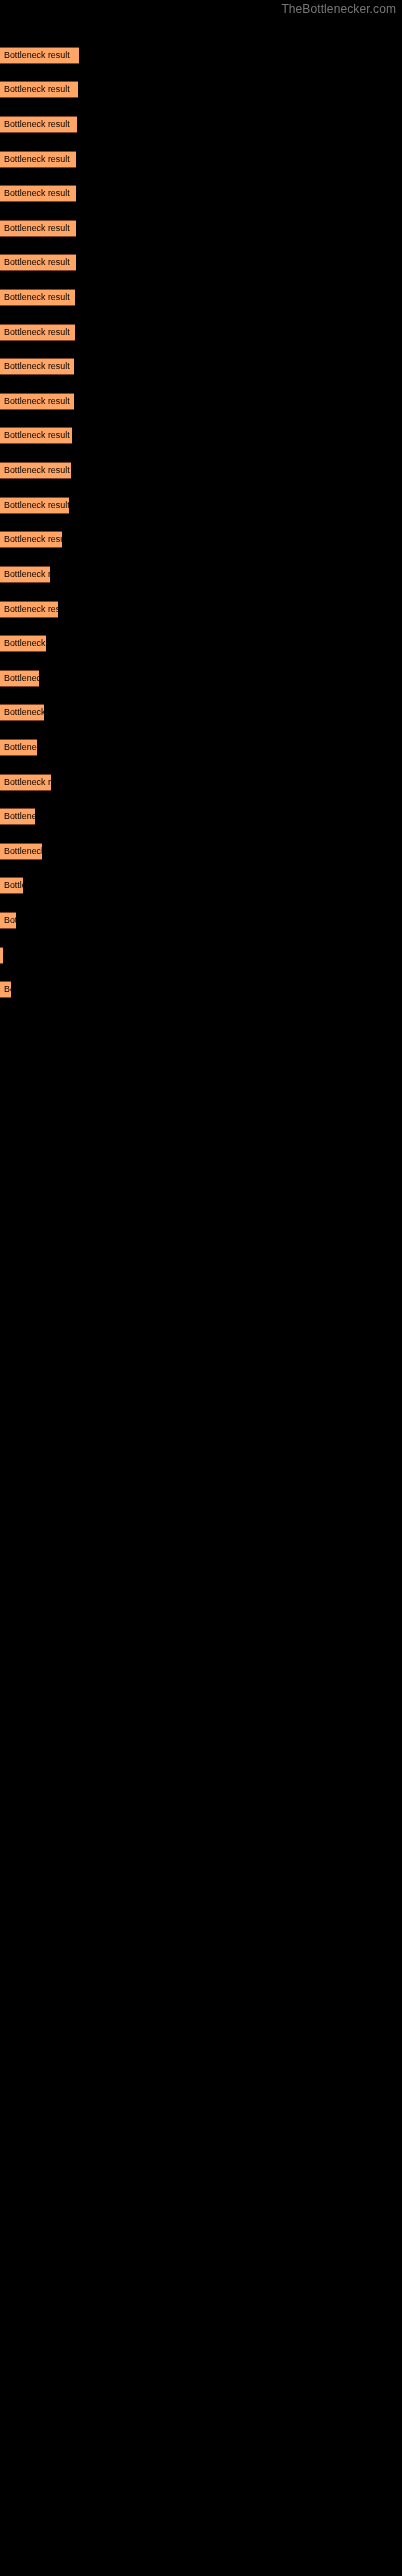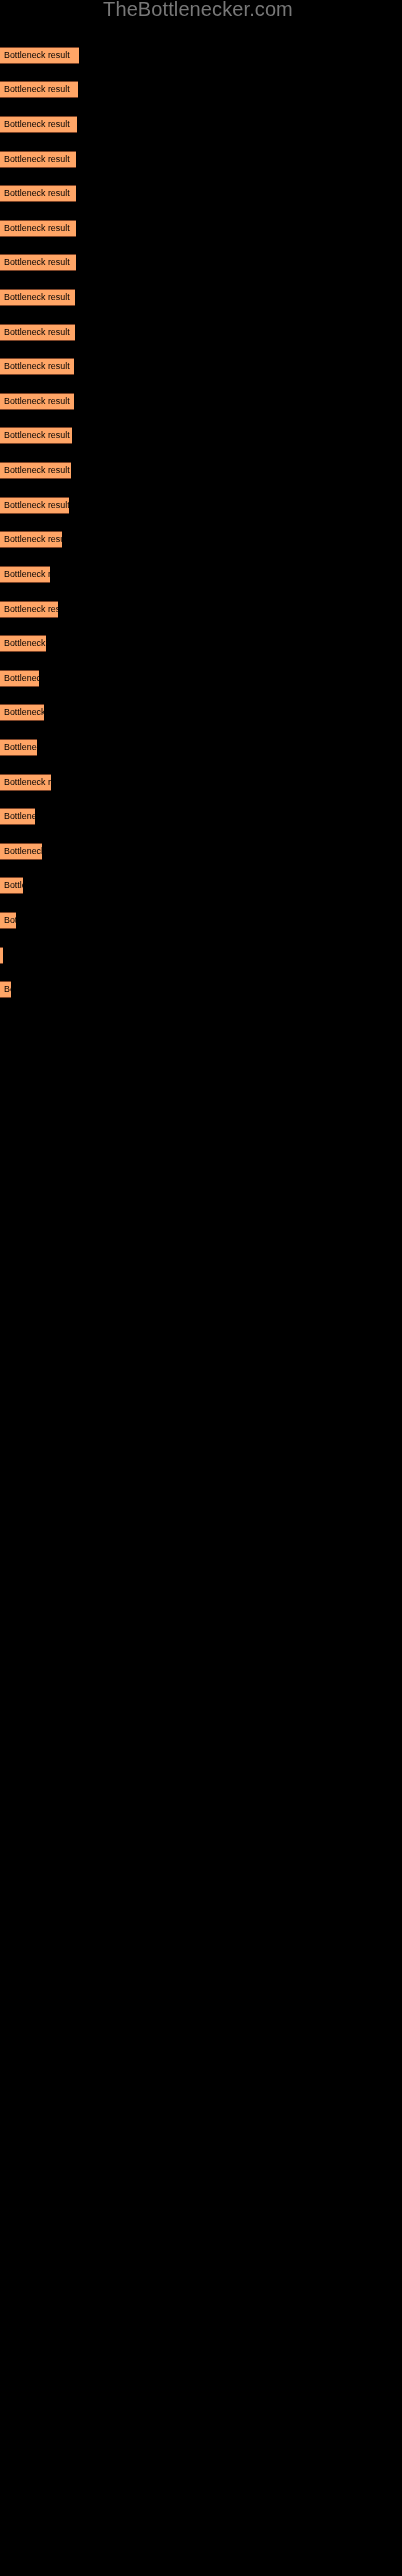--- a/index.html
+++ b/index.html
@@ -21,24 +21,24 @@
     inset: 0;
     width: 403px;
     height: 2576px;
     background: #000000;
   }
   #watermark {
     position: absolute;
     top: 0px;
     left: 0px;
     width: 396px;
-    text-align: center;
+    text-align: right;
     color: #787878;
     font-family: "Liberation Sans", sans-serif;
-    font-size: 20px;
+    font-size: 12px;
     line-height: 19.3px;
     letter-spacing: 0.1px;
     white-space: nowrap;
     user-select: none;
   }
   #bars-layer {
     position: absolute;
     top: 0;
     left: 0;
     width: 403px;

